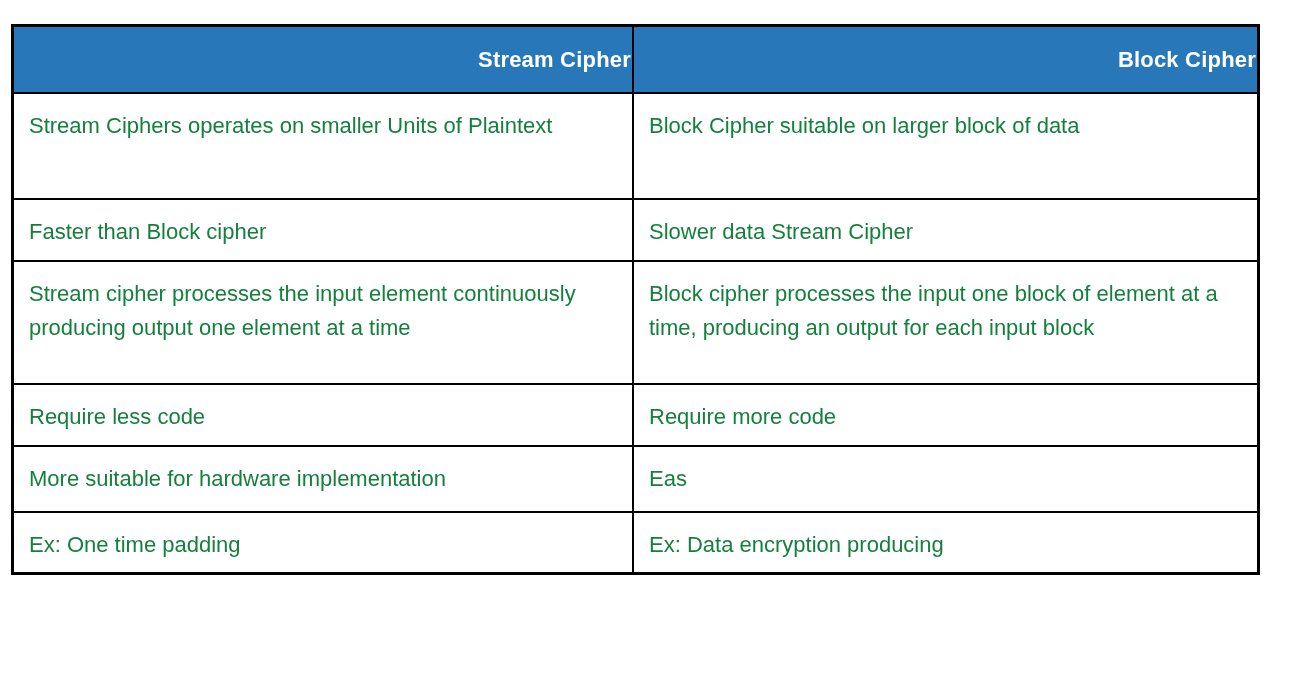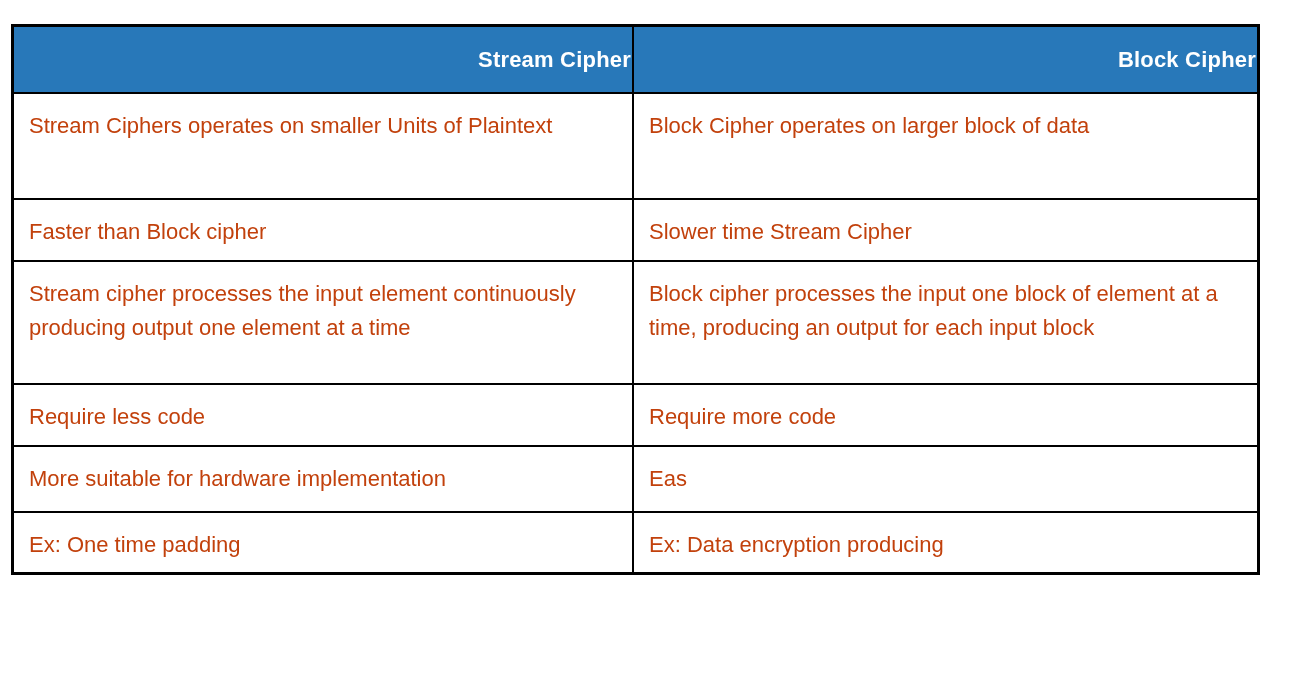--- a/index.html
+++ b/index.html
@@ -20,21 +20,21 @@
   table.comparison {
     border-collapse: collapse;
     width: 100%;
     table-layout: fixed;
     border: 3px solid var(--border, #000000);
   }
   table.comparison th,
   table.comparison td {
     border: 2px solid var(--border, #000000);
     font-size: 22px;
-    color: #c2410c;
+    color: #15803d;
   }
   table.comparison th {
     background: var(--header-bg, #2878b9);
     color: var(--header-text, #ffffff);
     font-weight: bold;
     text-align: right;
     vertical-align: middle;
     height: 63px;
     letter-spacing: 0.2px;
   }
@@ -66,25 +66,25 @@
     </colgroup>
     <thead>
       <tr>
         <th>Stream Cipher</th>
         <th>Block Cipher</th>
       </tr>
     </thead>
     <tbody>
       <tr>
         <td>Stream Ciphers operates on smaller Units of Plaintext</td>
-        <td>Block Cipher operates on larger block of data</td>
+        <td>Block Cipher suitable on larger block of data</td>
       </tr>
       <tr>
         <td>Faster than Block cipher</td>
-        <td>Slower time Stream Cipher</td>
+        <td>Slower data Stream Cipher</td>
       </tr>
       <tr>
         <td>Stream cipher processes the input element continuously producing output one element at a time</td>
         <td>Block cipher processes the input one block of element at a time, producing an output for each input block</td>
       </tr>
       <tr>
         <td>Require less code</td>
         <td>Require more code</td>
       </tr>
       <tr>

